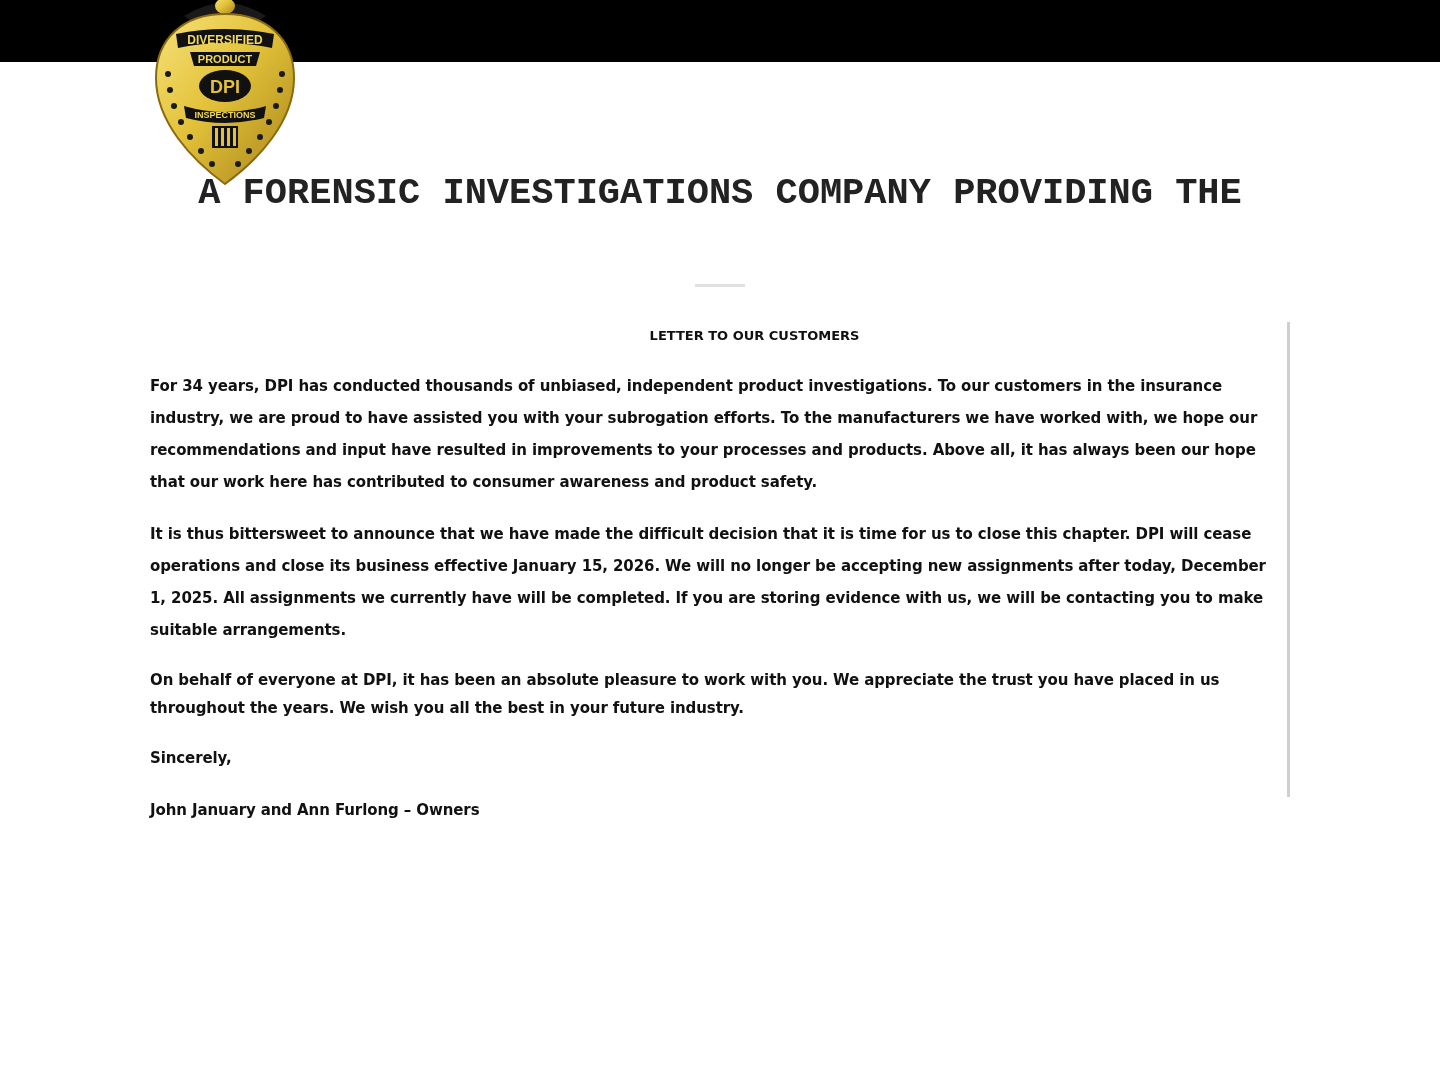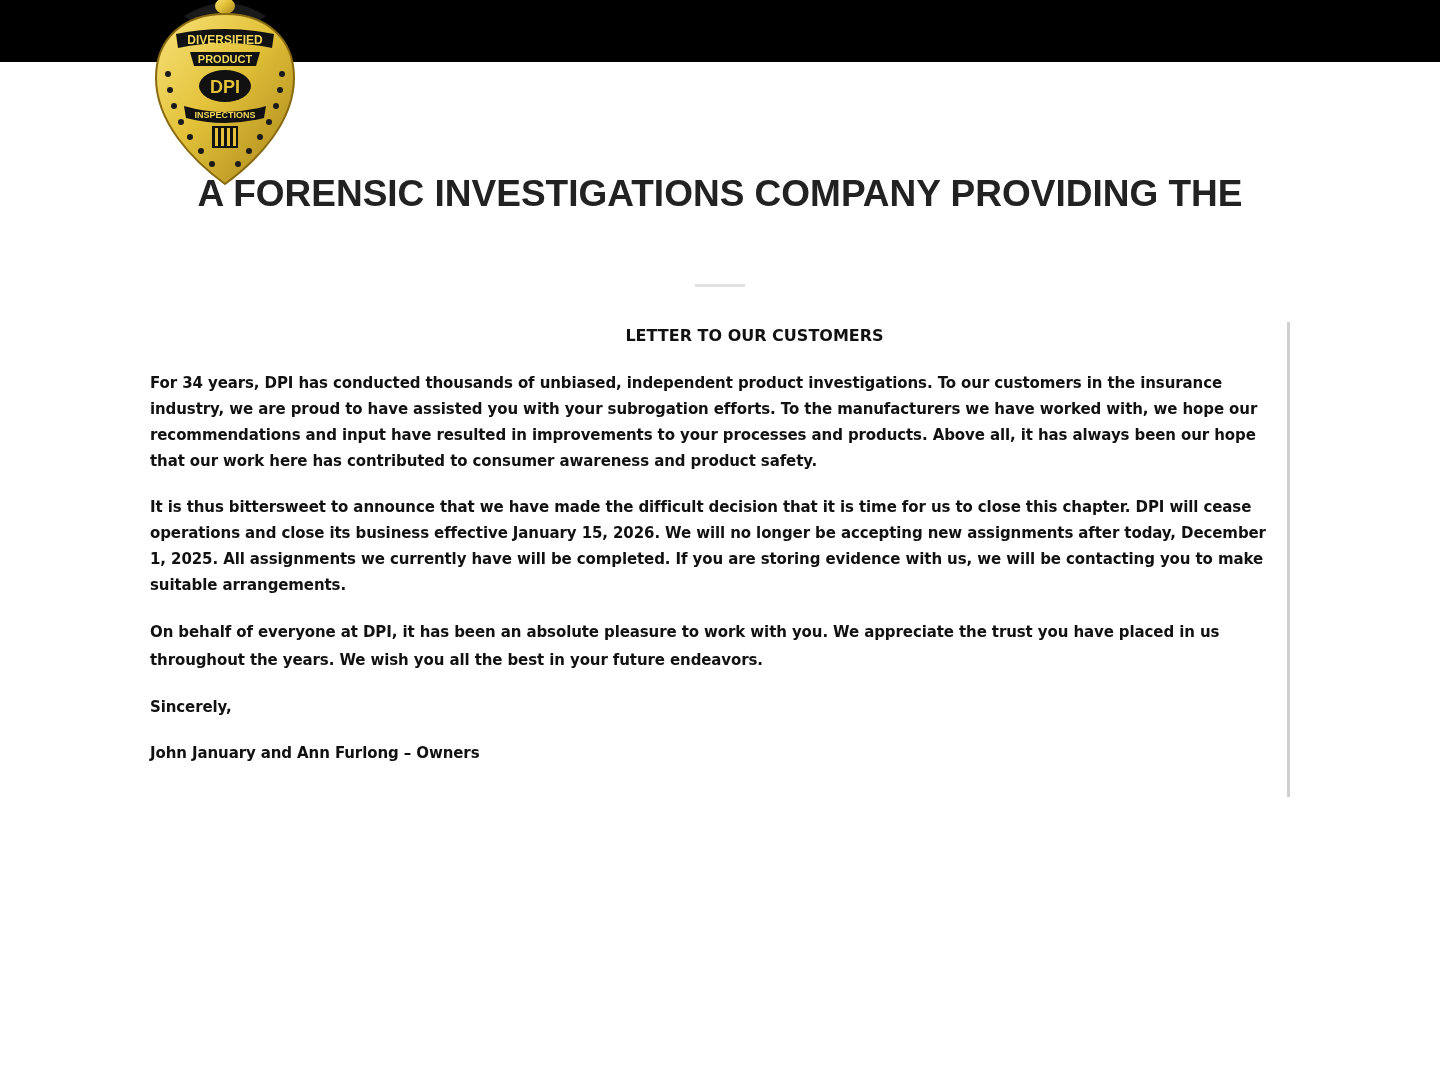--- a/index.html
+++ b/index.html
@@ -30,21 +30,21 @@
       z-index: 5;
     }
     .logo svg { width: 100%; height: 100%; display: block; }
 
     .headline {
       position: absolute;
       left: 150px;
       top: 170px;
       width: 1140px;
       text-align: center;
-      font-family: Liberation Sans, sans-serif;
+      font-family: Liberation Mono, monospace;
       font-weight: bold;
       font-size: 37px;
       line-height: 47px;
       color: #222222;
       letter-spacing: 0px;
     }
     .headline-divider {
       position: absolute;
       left: 695px;
       top: 284px;
@@ -58,30 +58,30 @@
       left: 150px;
       top: 322px;
       width: 1140px;
       height: 475px;
       border-right: 3px solid #cfcfcf;
       padding-right: 20px;
     }
     .letter-title {
       text-align: center;
       font-weight: bold;
-      font-size: 16px;
+      font-size: 13px;
       line-height: 28px;
       margin-left: 0;
       padding-left: 92px;
       color: #111;
     }
     .letter p {
       font-weight: bold;
       font-size: 15px;
-      line-height: 26px;
+      line-height: 32px;
       color: #111;
       margin-top: 20px;
       letter-spacing: -0.1px;
     }
     .letter p.first { margin-top: 20px; }
     .letter p.tight { line-height: 28px; }
     .letter .sig { }
   </style>
 </head>
 <body>
@@ -144,16 +144,16 @@
 
 <h1 class="headline">
   <span>A FORENSIC INVESTIGATIONS COMPANY PROVIDING THE</span><br>
 </h1>
 <div class="headline-divider"></div>
 
 <div class="letter">
   <div class="letter-title">LETTER TO OUR CUSTOMERS</div>
   <p class="first">For 34 years, DPI has conducted thousands of unbiased, independent product investigations.  To our customers in the insurance industry, we are proud to have assisted you with your subrogation efforts.  To the manufacturers we have worked with, we hope our recommendations and input have resulted in improvements to your processes and products.  Above all, it has always been our hope that our work here has contributed to consumer awareness and product safety.</p>
   <p>It is thus bittersweet to announce that we have made the difficult decision that it is time for us to close this chapter.  DPI will cease  operations and close its business effective January 15, 2026.  We will no longer be accepting new assignments after today, December 1, 2025.  All assignments we currently have will be completed.  If you are storing evidence with us, we will be contacting you to make suitable arrangements.</p>
-  <p class="tight">On behalf of everyone at DPI, it has been an absolute pleasure to work with you.  We appreciate the trust you have placed in us throughout the years.  We wish you all the best in your future endeavors.</p>
+  <p class="tight">On behalf of everyone at DPI, it has been an absolute pleasure to work with you.  We appreciate the trust you have placed in us throughout the years.  We wish you all the best in your future industry.</p>
   <p class="sig">Sincerely,</p>
   <p class="sig">John January and Ann Furlong – Owners</p>
 </div>
 
 </body></html>

